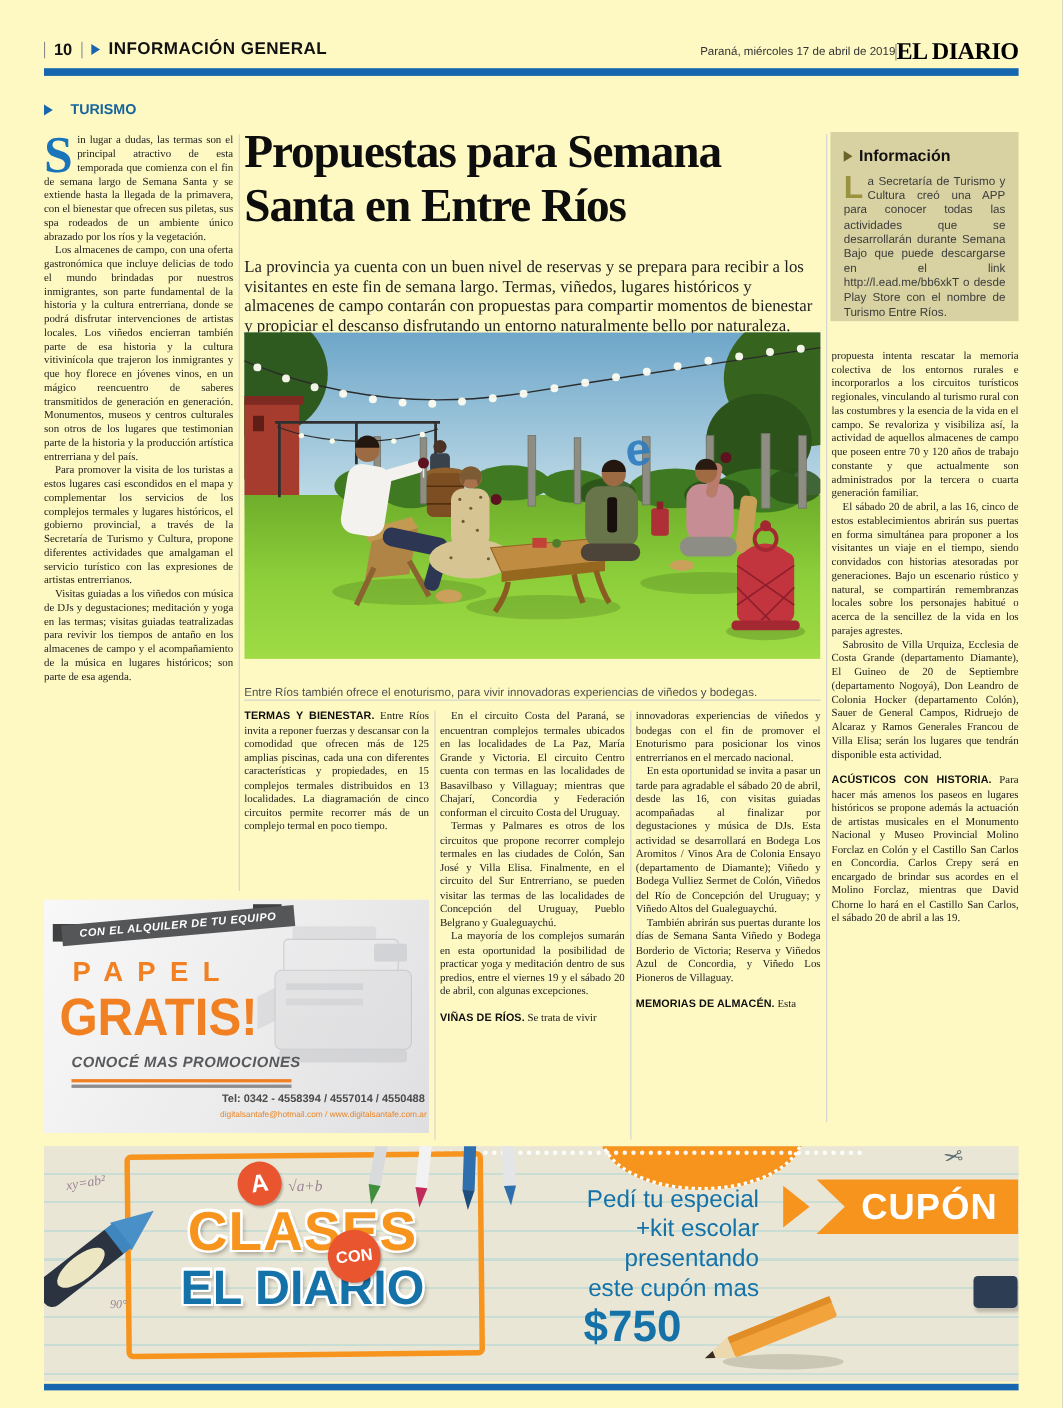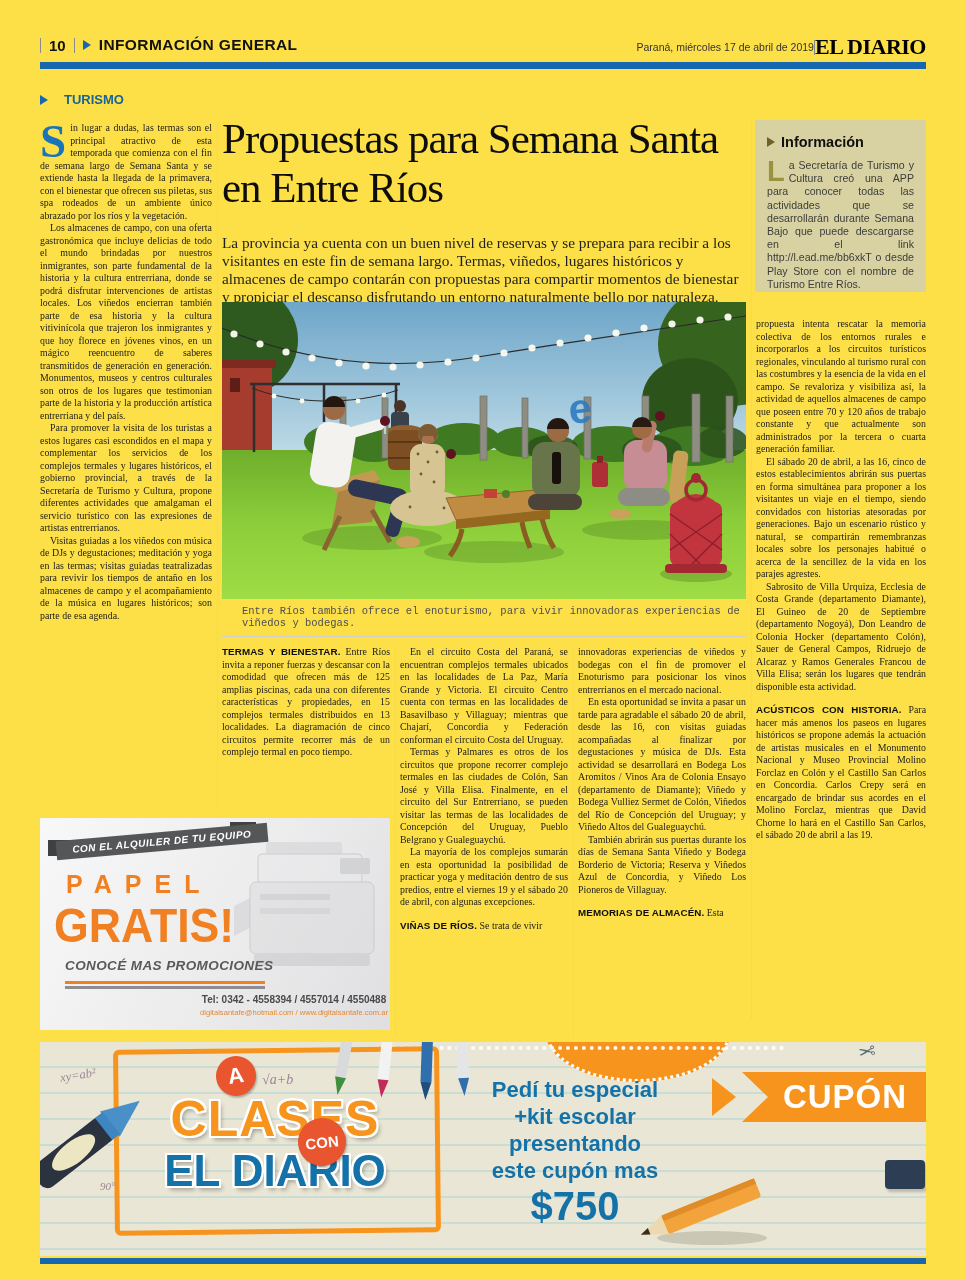--- a/index.html
+++ b/index.html
@@ -1,16 +1,16 @@
 <!DOCTYPE html>
 <html lang="es"><head>
 <meta charset="utf-8">
 <style>
   html,body{margin:0;padding:0;background:#b9b9b9;}
-  .page{position:relative;width:966px;height:1280px;background:#fde047;margin:0 auto;
+  .page{position:relative;width:966px;height:1280px;background:#fef9c3;margin:0 auto;
         font-family:"Liberation Serif",serif;color:#1c1c1c;overflow:hidden;}
 
   
   .hdr{position:absolute;left:40px;top:36px;width:886px;height:24px;
        font-family:"Liberation Sans",sans-serif;}
   .hdr-left{position:absolute;left:0;top:0;display:flex;align-items:center;gap:8px;}
   .hdr-right{position:absolute;right:0;top:-2px;display:flex;align-items:center;}
   .vline{width:1px;height:15px;background:#8a8a8a;}
   .pagenum{font-weight:bold;font-size:15px;color:#111;}
   .section-title{font-weight:bold;font-size:15.5px;letter-spacing:.4px;color:#111;}
@@ -39,27 +39,27 @@
   .leftcol{position:absolute;left:40px;top:122px;width:172px;height:688px;}
   .rightcol{position:absolute;left:756px;top:318px;width:170px;height:704px;}
   .bcol1{position:absolute;left:222px;top:646px;width:168px;height:166px;}
   .bcol2{position:absolute;left:400px;top:646px;width:168px;height:392px;}
   .bcol3{position:absolute;left:578px;top:646px;width:168px;height:392px;}
 
   .vrule{position:absolute;width:1px;background:#d2d2d2;}
   .hrule{position:absolute;height:1px;background:#cfcfcf;}
 
   
-  .headline{position:absolute;left:222px;top:114px;width:524px;font-weight:normal;
+  .headline{position:absolute;left:222px;top:114px;width:524px;font-weight:bold;
             font-size:43px;line-height:49px;letter-spacing:-1px;color:#0d0d0d;}
   .lede{position:absolute;left:222px;top:234px;width:524px;font-size:15.3px;
         line-height:18px;color:#1f1f1f;}
   .photo{position:absolute;left:222px;top:302px;width:524px;height:297px;overflow:hidden;}
-  .caption{position:absolute;left:222px;top:605px;width:524px;
-           font-family:Liberation Mono, monospace;font-size:10.5px;color:#4f4f4f;margin-left:20px;}
+  .caption{position:absolute;left:222px;top:624px;width:524px;
+           font-family:Liberation Sans, sans-serif;font-size:10.5px;color:#4f4f4f;}
 
   
   .infobox{position:absolute;left:755px;top:120px;width:171px;height:172px;background:#d8d2a2;
            box-sizing:border-box;padding:14px 12px 10px 12px;
            font-family:"Liberation Sans",sans-serif;}
   .infobox .title-row{display:flex;align-items:center;gap:6px;font-weight:bold;
            font-size:14.5px;color:#101010;}
   .infobox .txt{margin-top:9px;font-size:10.6px;line-height:13.2px;color:#3c3c3c;text-align:justify;}
   .dropcap-l{float:left;font-weight:bold;font-size:29px;line-height:24px;color:#99933f;
              padding:0 4px 0 0;}
@@ -102,22 +102,22 @@
        font-style:italic;font-size:12.5px;}
   .ad2 .badge{border-radius:50%;background:#e8552e;color:#fff;display:flex;align-items:center;
        justify-content:center;font-weight:900;position:absolute;
        box-shadow:1px 2px 2px rgba(0,0,0,.25);}
   .outline-w{text-shadow:2px 0 0 #fff,-2px 0 0 #fff,0 2px 0 #fff,0 -2px 0 #fff,
              2px 2px 0 #fff,-2px -2px 0 #fff,2px -2px 0 #fff,-2px 2px 0 #fff,3px 4px 4px rgba(0,0,0,.3);}
   .ad2 .clases{position:absolute;left:95px;top:48px;width:280px;text-align:center;
        color:#f7941e;font-weight:900;font-size:50px;letter-spacing:1px;}
   .ad2 .eldiario{position:absolute;left:85px;top:104px;width:300px;text-align:center;
        color:#1472a8;font-weight:900;font-size:44px;}
-  .ad2 .offer{position:absolute;left:420px;top:34px;width:230px;text-align:center;
-       color:#1472a8;font-weight:700;font-size:22px;line-height:27px;}
+  .ad2 .offer{position:absolute;left:420px;top:34px;width:230px;text-align:right;
+       color:#1472a8;font-weight:400;font-size:22px;line-height:27px;}
   .ad2 .price{position:absolute;left:420px;top:142px;width:230px;text-align:center;
        color:#1472a8;font-weight:900;font-size:40px;}
   .ad2 .cupon-arrow{position:absolute;left:672px;top:36px;width:0;height:0;border-style:solid;
        border-width:19px 0 19px 24px;border-color:transparent transparent transparent #f7941e;}
   .ad2 .cupon{position:absolute;left:702px;top:30px;width:184px;height:50px;background:#f7941e;
        clip-path:polygon(0 0,100% 0,100% 100%,0 100%,26px 50%);
        display:flex;align-items:center;justify-content:center;padding-left:22px;box-sizing:border-box;
        color:#fff;font-weight:900;font-size:33px;letter-spacing:1px;}
   .ad2 .cutline{position:absolute;left:352px;top:4px;width:392px;border-top:4px dotted #ffffff;opacity:.95;}
   .ad2 .blob{position:absolute;left:505px;top:-62px;width:180px;height:96px;background:#f7941e;

